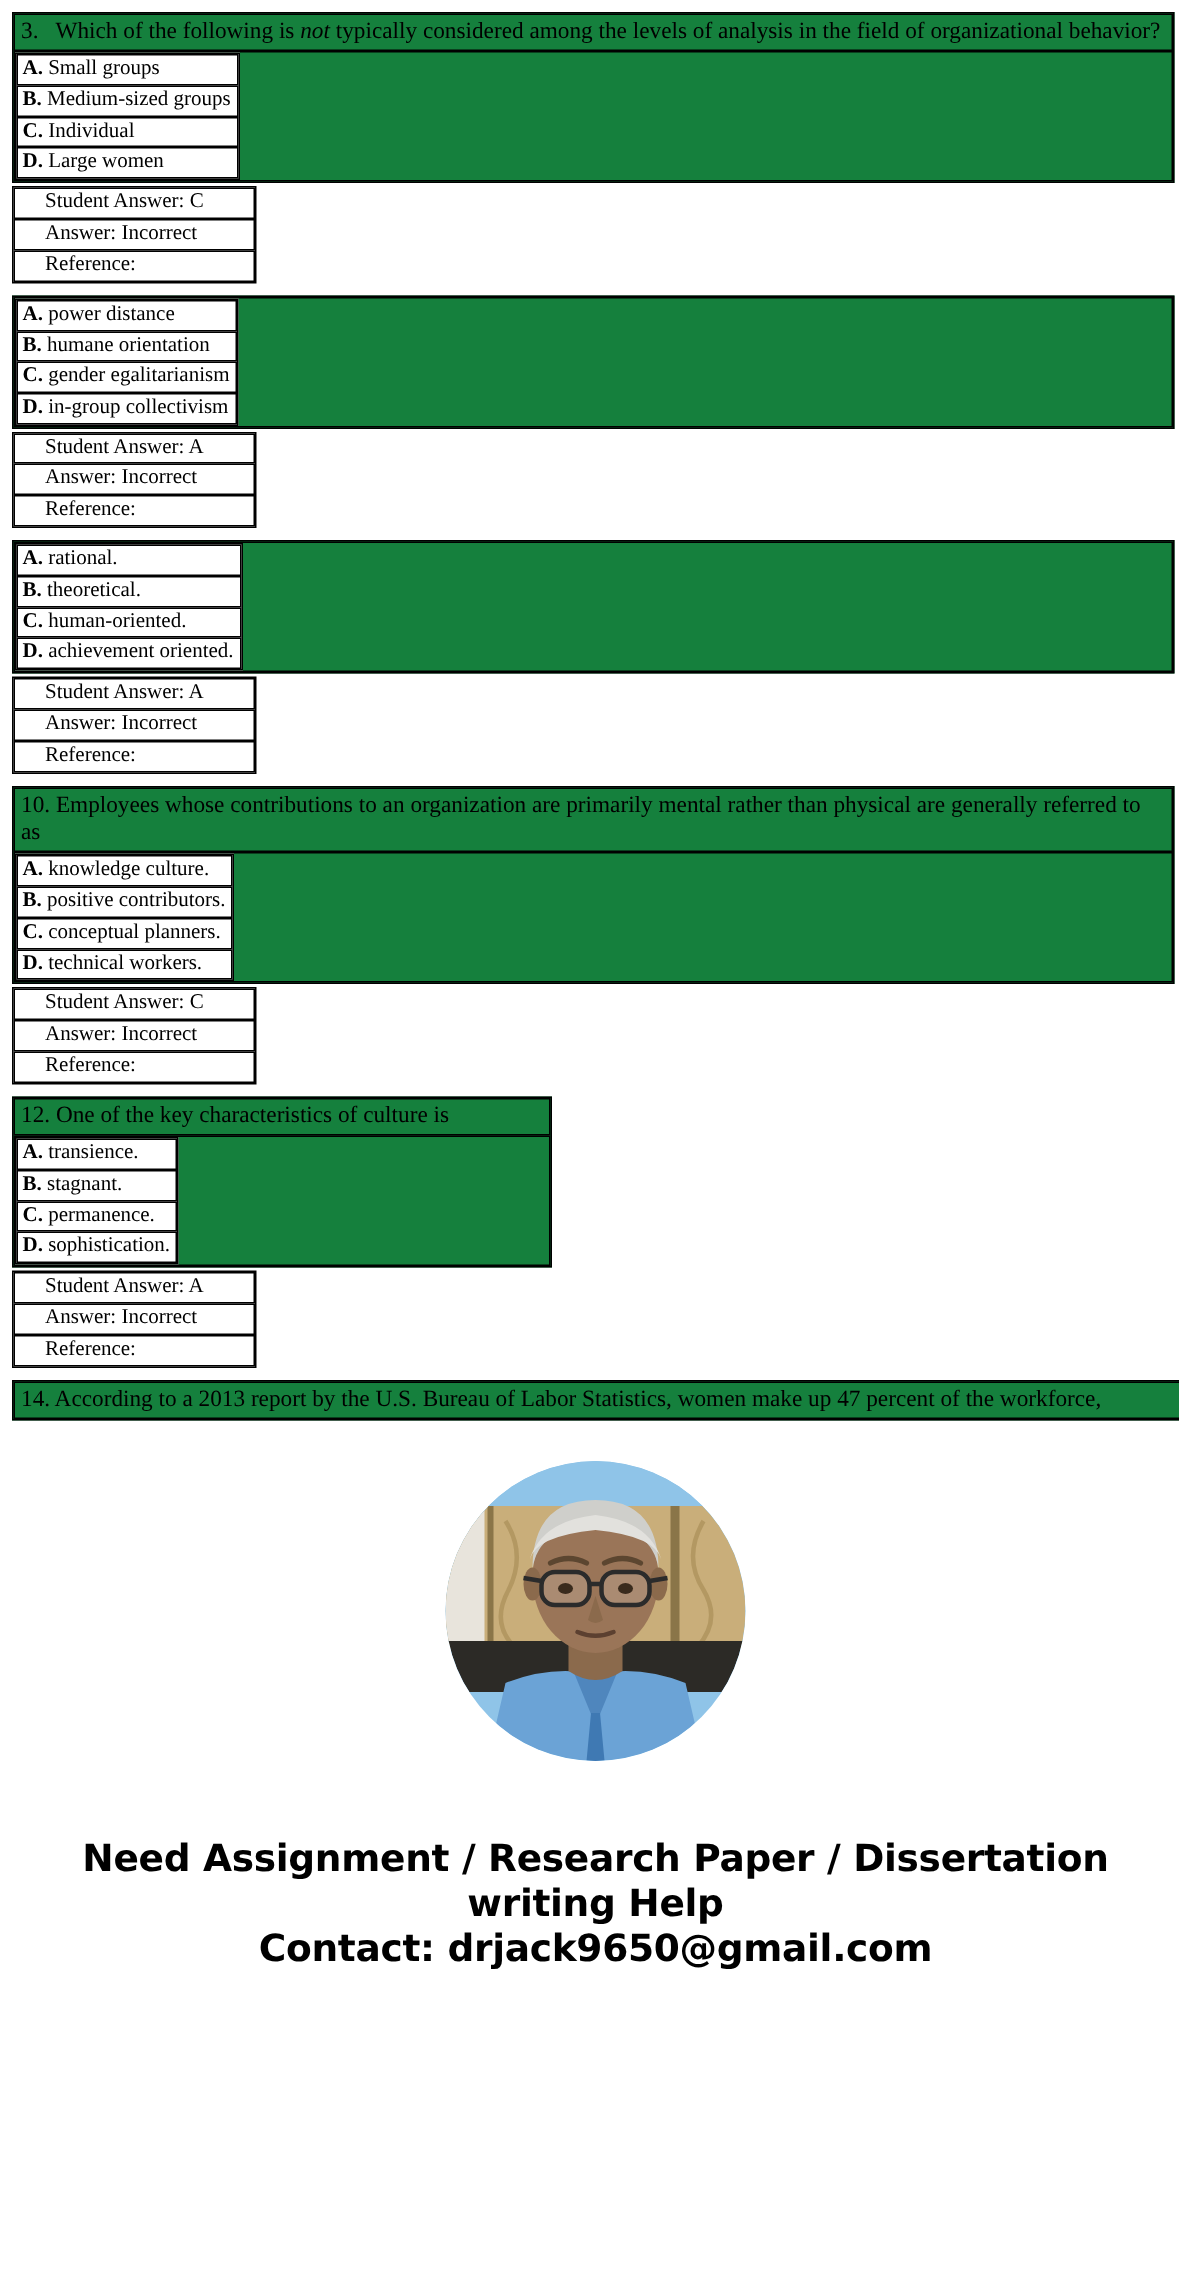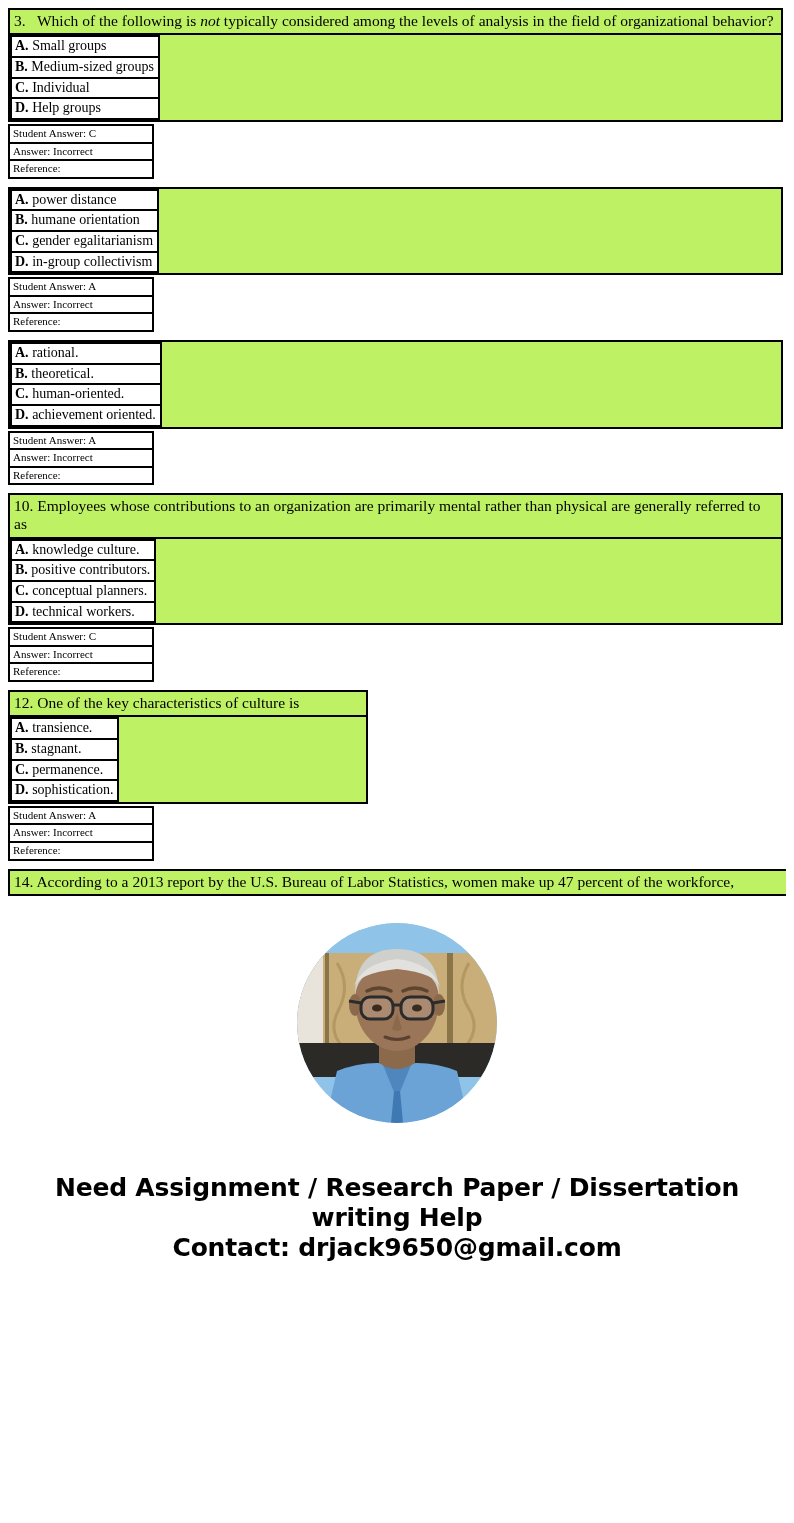--- a/index.html
+++ b/index.html
@@ -25,21 +25,21 @@
   .qwrap {
     margin: 0 8px 0 8px;
     padding-top: 8px;
   }
   .qwrap.first { padding-top: 8px; }
 
   table.qtable {
     border-collapse: separate;
     border-spacing: 0;
     border: 1px solid #000;
-    background: #bef264;
+    background: #15803d;
     width: 775px;
     table-layout: fixed;
   }
   table.qtable.shrink {
     width: 360px;
     table-layout: auto;
   }
   table.qtable > tbody > tr > td {
     border: 1px solid #000;
     padding: 0;
@@ -85,22 +85,22 @@
     margin: 2px 8px 0 8px;
   }
   table.anstable {
     border-collapse: separate;
     border-spacing: 0;
     border: 1px solid #000;
     background: #fff;
   }
   table.anstable td {
     border: 1px solid #000;
-    padding: 1px 4px 2px 3px;
-    font-size: 11px;
+    padding: 1px 4px 2px 20px;
+    font-size: 14px;
     line-height: 1.14;
     white-space: nowrap;
     width: 135px;
   }
 
   
   .partialwrap {
     margin: 8px 8px 0 8px;
     height: 28px;
     overflow: hidden;
@@ -158,21 +158,21 @@
             <tr>
                     <td class="optbox"><b>A.</b> <span>Small groups</span></td>
                   </tr>
             <tr>
                     <td class="optbox"><b>B.</b> <span>Medium-sized groups</span></td>
                   </tr>
             <tr>
                     <td class="optbox"><b>C.</b> <span>Individual</span></td>
                   </tr>
             <tr>
-                    <td class="optbox"><b>D.</b> <span>Help groups</span></td>
+                    <td class="optbox"><b>D.</b> <span>Large women</span></td>
                   </tr>
           </tbody></table>
         </td>
       </tr>
     </tbody>
       </table>
   </div>
 
   <div class="ansblock">
     <table class="anstable">

